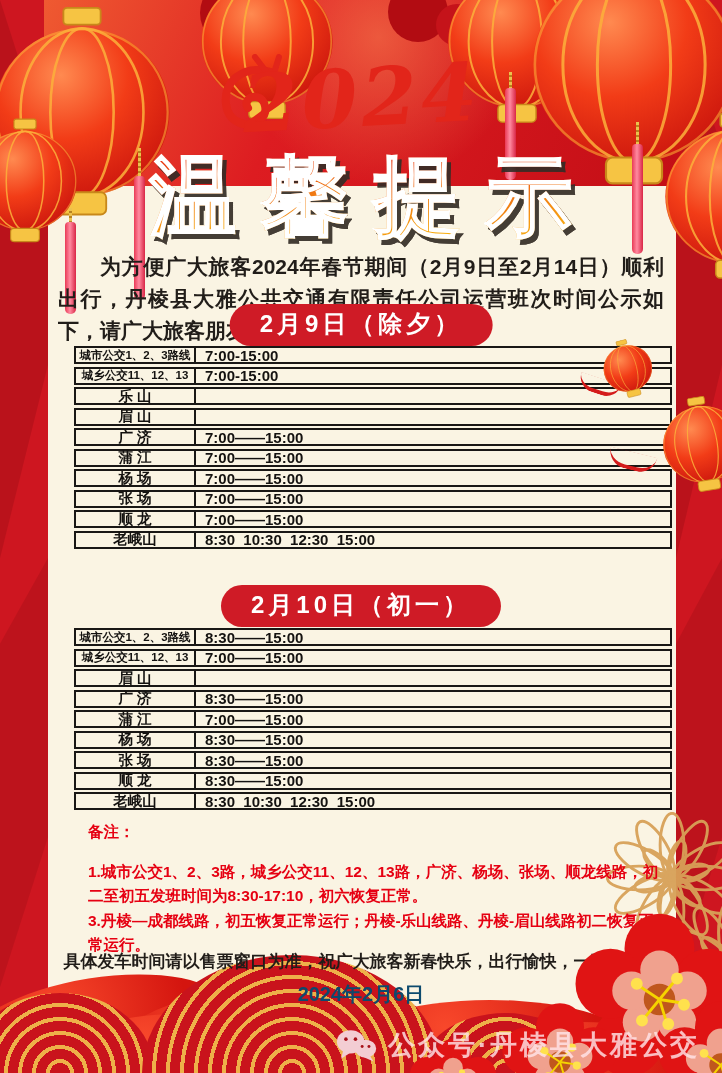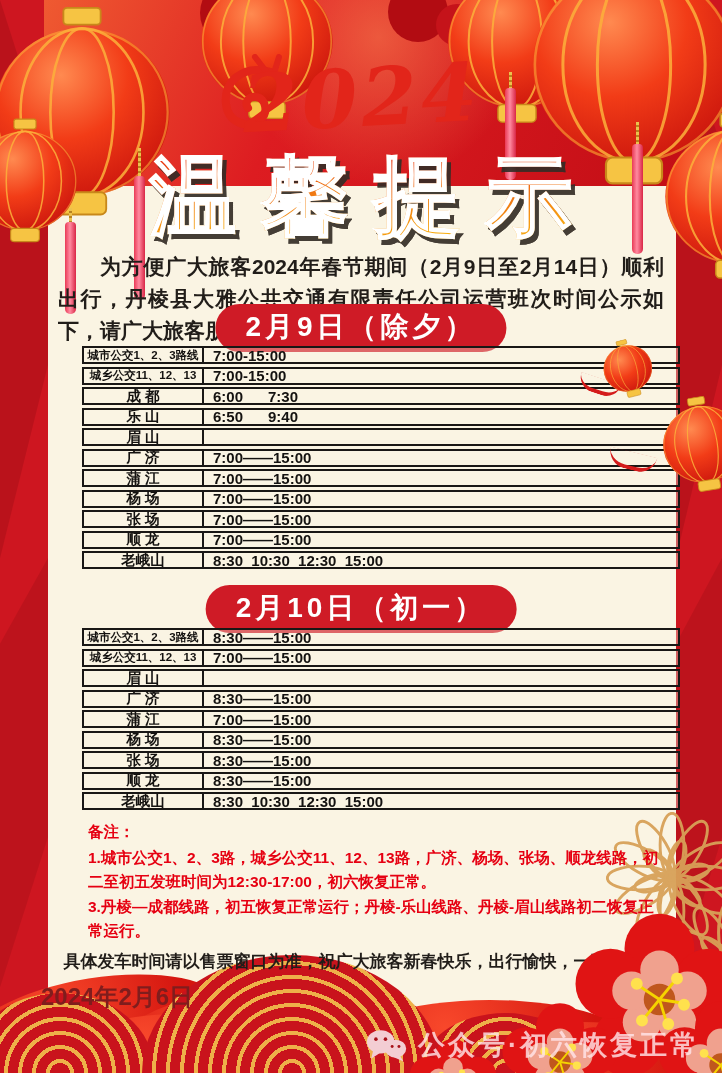--- a/index.html
+++ b/index.html
@@ -49,47 +49,47 @@
     -webkit-text-stroke:2px #fff;
     filter:drop-shadow(4px 5px 0 rgba(52,44,38,.92)); }
 
   
   .intro { position:absolute; top:251px; left:58px; width:606px; z-index:5;
     font-size:21px; font-weight:bold; color:#211d19; line-height:32px;
     text-indent:2em; text-align:justify; }
 
   
   .badge { position:absolute; left:50%; transform:translateX(-50%); z-index:5;
-    background:#cf1b26; color:#fff; font-weight:bold; font-size:28px;
+    background:#cf1b26; color:#fff; font-weight:bold; font-size:24px;
     letter-spacing:4px; padding:4px 30px 6px; border-radius:24px; white-space:nowrap; }
   .badge1 { top:304px; } .badge2 { top:585px;text-align:center; }
 
   
-  .sched { position:absolute; left:82px; width:598px; z-index:5; }
+  .sched { position:absolute; left:74px; width:598px; z-index:5; }
   .sched1 { top:346px; } .sched2 { top:628px; }
   .t-row { display:flex; align-items:stretch; border:2px solid #191715; height:18px;
     margin-bottom:2.5px; background:rgba(250,244,227,.35); }
   .t-label { width:120px; border-right:2px solid #191715; display:flex;
     align-items:center; justify-content:center; font-weight:bold; color:#141210;
     font-size:14.5px; white-space:nowrap; }
   .t-label.sm { font-size:11.5px; }
   .t-value { flex:1; display:flex; align-items:center; padding-left:9px;
     font-weight:bold; color:#141210; font-size:15px; white-space:pre; overflow:hidden; }
   .t-value.dense { font-size:12.8px; letter-spacing:-.2px; padding-left:5px; }
 
   
   .notes { position:absolute; top:820px; left:88px; width:574px; z-index:6;
     color:#e60012; font-weight:bold; font-size:15.5px; line-height:24.5px; }
-  .notes .n-title { margin-bottom:1px; }
+  .notes .n-title { margin-bottom:15px; }
 
   
   .foot1 { position:absolute; top:950px; left:41px; width:640px; text-align:center;
     z-index:6; color:#211d19; font-weight:bold; font-size:17px; }
-  .foot-date { position:absolute; top:981px; left:41px; width:640px; 
-    z-index:6; color:#7f1d1d; font-weight:bold; font-size:24px; }
+  .foot-date { position:absolute; top:981px; left:41px; width:640px; text-align:center;
+    z-index:6; color:#0c4a6e; font-weight:bold; font-size:20px; }
 
   
   .base-strip { position:absolute; bottom:0; left:0; width:100%; height:52px;
     background:#ad0e14; z-index:3; }
   .cloud { position:absolute; border-radius:50%; z-index:4;
     background:radial-gradient(circle at 35% 28%, #f8482b, #d4150f 72%); }
   .fan { position:absolute; bottom:0; z-index:5;
     border-radius:50% 50% 0 0 / 100% 100% 0 0;
     background:repeating-radial-gradient(circle at 50% 100%, #c9131c 0 10px, #eeb049 10px 14px); }
   .flower { position:absolute; z-index:6; }
@@ -260,26 +260,21 @@
   <div class="sched sched1">
     <div class="t-row">
       <div class="t-label sm">城市公交1、2、3路线</div>
       <div class="t-value">7:00-15:00</div>
     </div>
     <div class="t-row">
       <div class="t-label sm">城乡公交11、12、13</div>
       <div class="t-value">7:00-15:00</div>
     </div>
     <div class="t-row">
-      <div class="t-label">成 都</div>
-      <div class="t-value">6:00      7:30</div>
-    </div>
-    <div class="t-row">
       <div class="t-label">乐 山</div>
-      <div class="t-value">6:50      9:40</div>
     </div>
     <div class="t-row">
       <div class="t-label">眉 山</div>
     </div>
     <div class="t-row">
       <div class="t-label">广 济</div>
       <div class="t-value">7:00——15:00</div>
     </div>
     <div class="t-row">
       <div class="t-label">蒲 江</div>
@@ -337,21 +332,21 @@
       <div class="t-value">8:30——15:00</div>
     </div>
     <div class="t-row">
       <div class="t-label">老峨山</div>
       <div class="t-value">8:30  10:30  12:30  15:00</div>
     </div>
   </div>
 
   <div class="notes">
     <div class="n-title">备注：</div>
-    <div class="n-item">1.城市公交1、2、3路，城乡公交11、12、13路，广济、杨场、张场、顺龙线路，初二至初五发班时间为12:30-17:00，初六恢复正常。</div>
+    <div class="n-item">1.城市公交1、2、3路，城乡公交11、12、13路，广济、杨场、张场、顺龙线路，初二至初五发班时间为8:30-17:10，初六恢复正常。</div>
     <div class="n-item">3.丹棱—成都线路，初五恢复正常运行；丹棱-乐山线路、丹棱-眉山线路初二恢复正常运行。</div>
   </div>
 
   <div class="foot1">具体发车时间请以售票窗口为准，祝广大旅客新春快乐，出行愉快，一路平安！</div>
   <div class="foot-date">2024年2月6日</div>
 
   <svg class="chrys" style="left:606px;top:812px;width:132px;height:132px;">
       <use href="#sym-chrys"></use>
     </svg>
   <svg class="chrys" style="left:662px;top:898px;width:138px;height:138px;">
@@ -384,16 +379,16 @@
     <svg width="44" height="34" viewBox="0 0 40 32">
       <ellipse cx="15" cy="13" rx="13" ry="11" fill="#f3cdd3"></ellipse>
       <polygon points="8,21 6,29 15,23" fill="#f3cdd3"></polygon>
       <circle cx="10.5" cy="10.5" r="1.7" fill="#a8121a"></circle>
       <circle cx="19.5" cy="10.5" r="1.7" fill="#a8121a"></circle>
       <ellipse cx="29" cy="19.5" rx="10" ry="8.5" fill="#f3cdd3"></ellipse>
       <polygon points="33,26 36.5,31.5 27.5,27.5" fill="#f3cdd3"></polygon>
       <circle cx="25.8" cy="17.5" r="1.4" fill="#a8121a"></circle>
       <circle cx="32.2" cy="17.5" r="1.4" fill="#a8121a"></circle>
     </svg>
-    <span>公众号·初六恢复正常</span>
+    <span>公众号·丹棱县大雅公交</span>
   </div>
 
 </div>
 
 </body></html>

